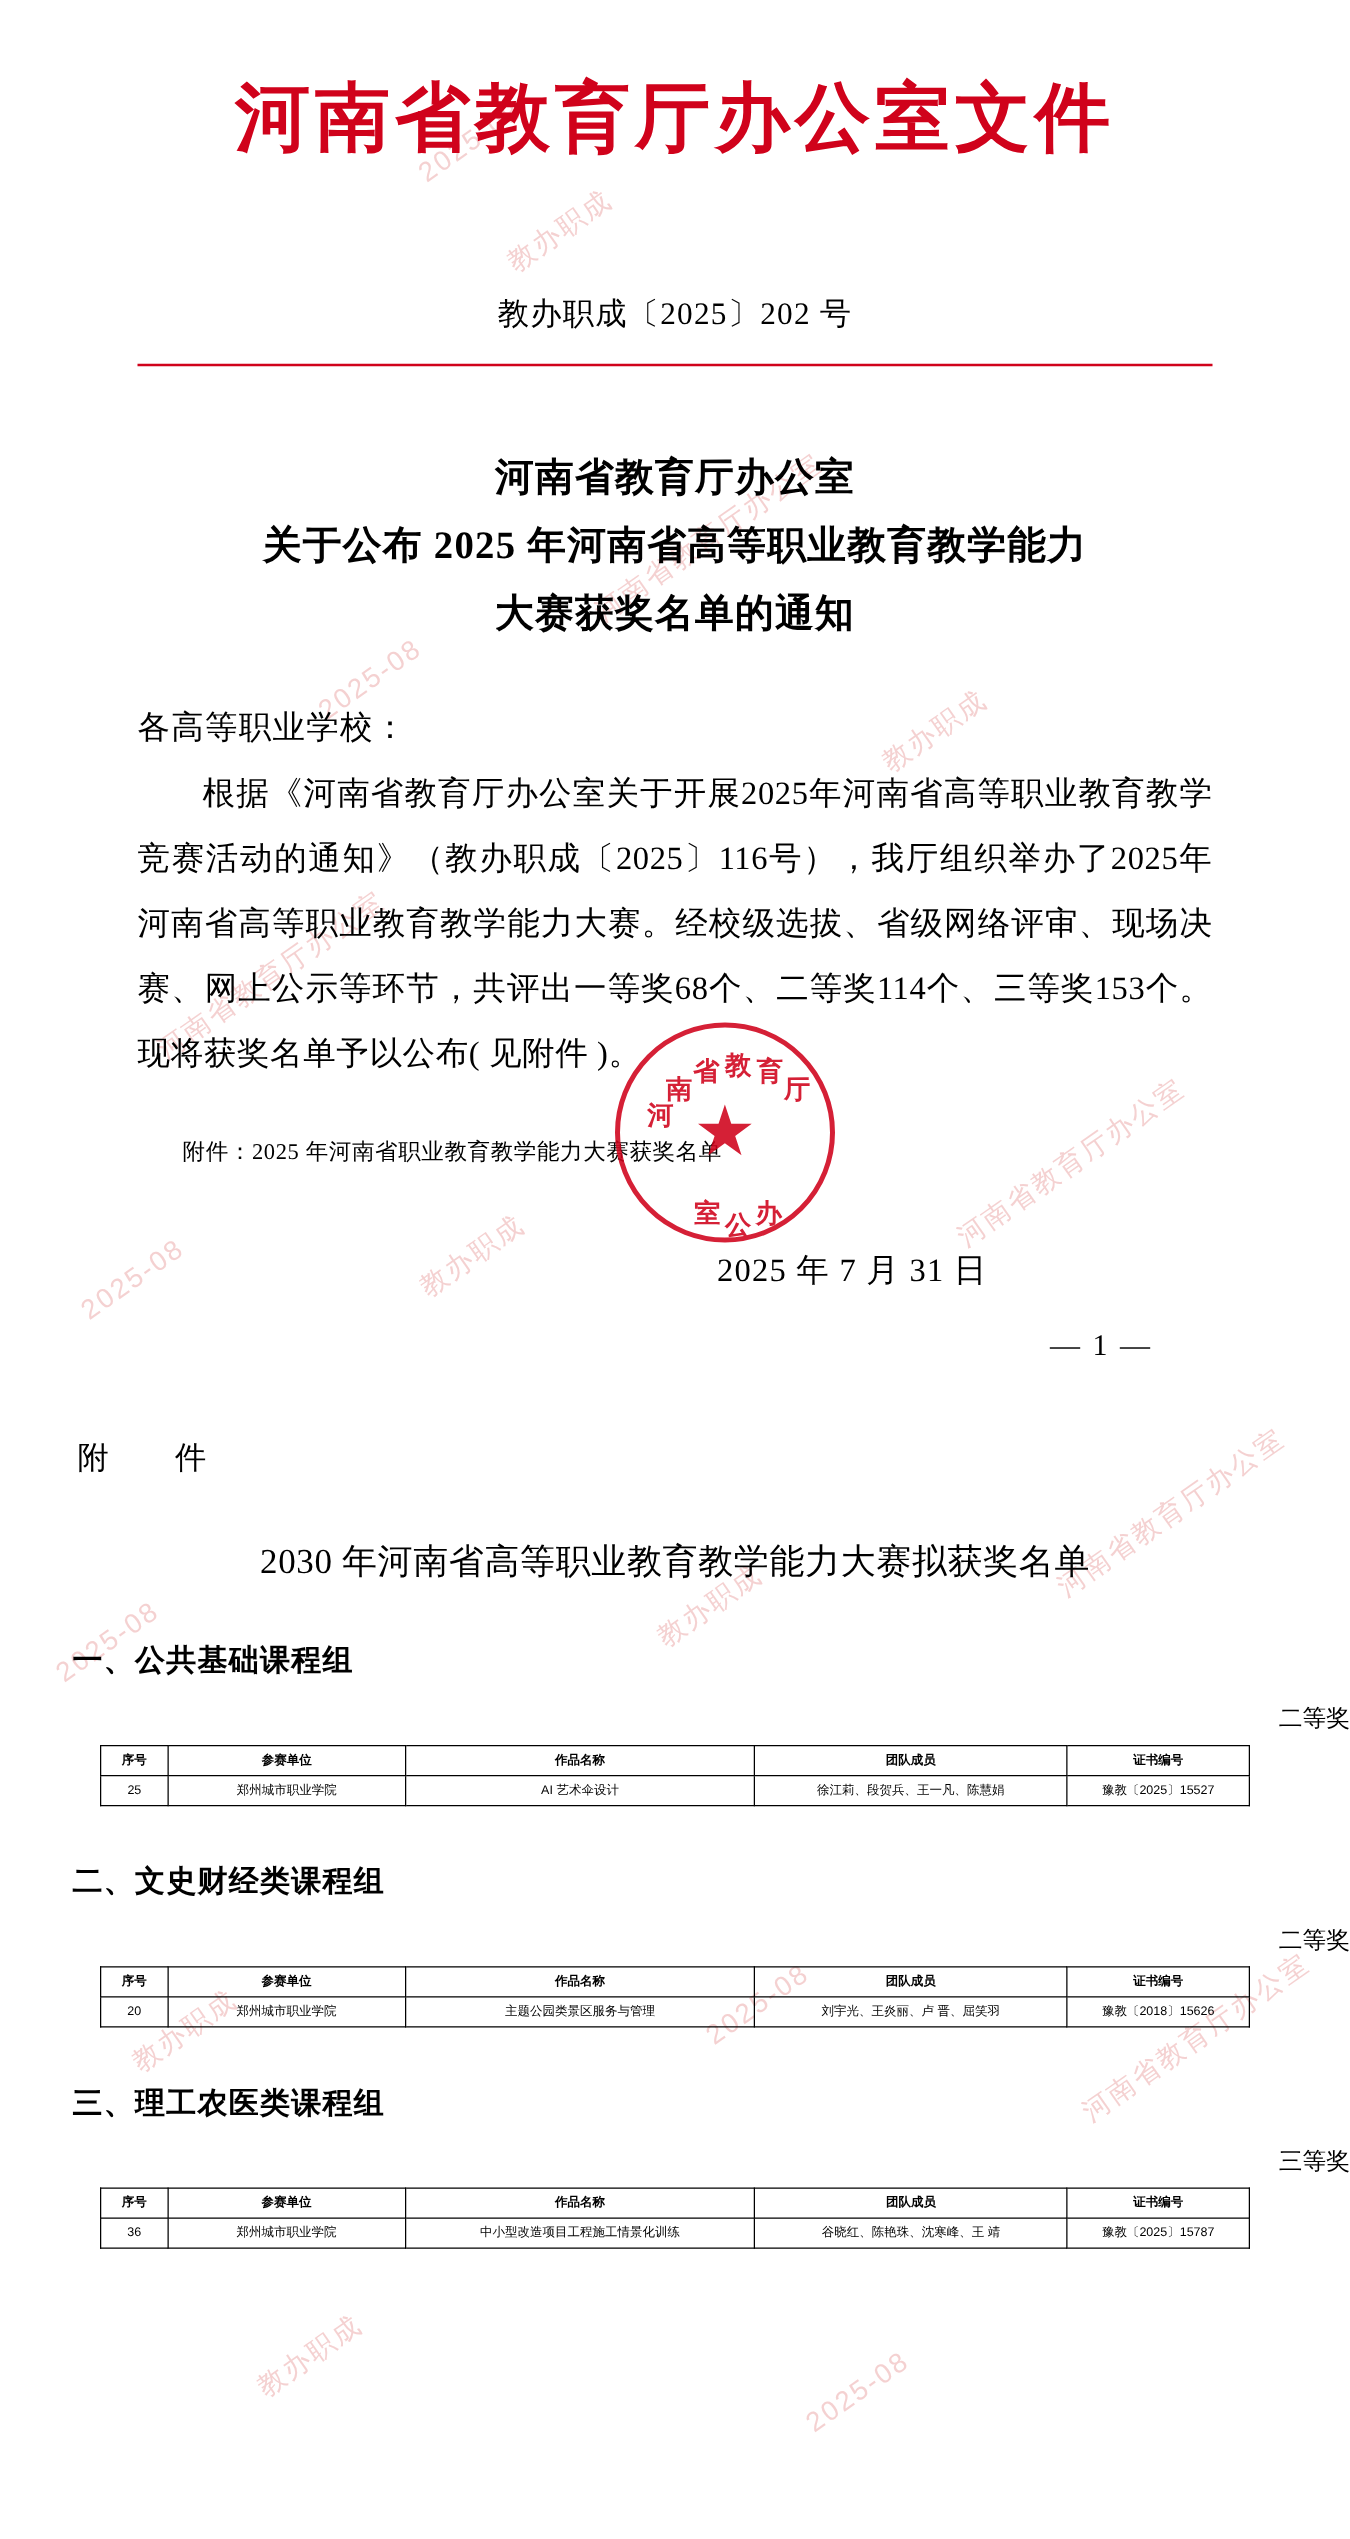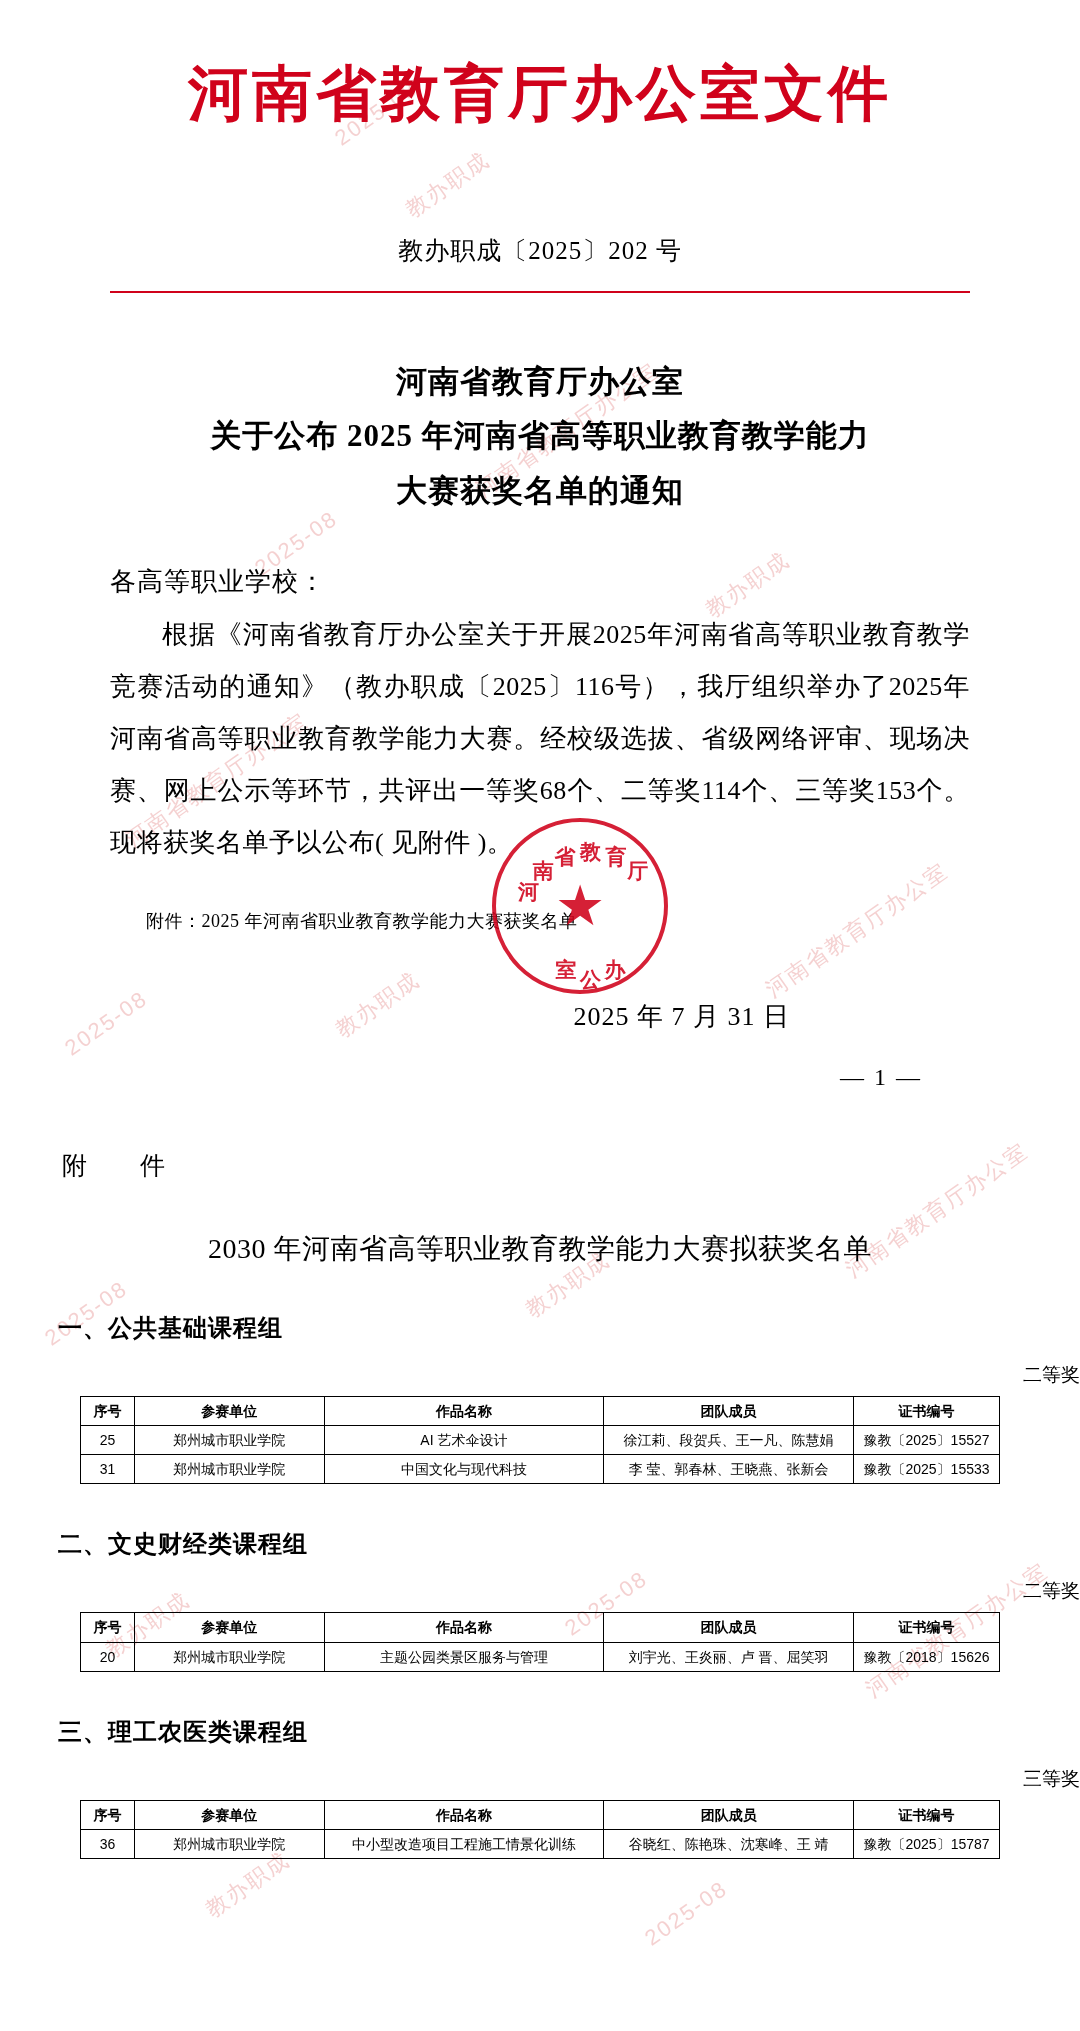--- a/index.html
+++ b/index.html
@@ -191,21 +191,21 @@
   table.award {
     border-collapse: collapse;
     width: 920px;
     margin: 8px auto 0 auto;
     position: relative;
     z-index: 3;
     font-family: "Liberation Sans", sans-serif;
   }
   table.award th, table.award td {
     border: 1px solid #000;
-    font-size: 14px;
+    font-size: 10px;
     text-align: center;
     padding: 5px 2px;
     line-height: 1.3;
     white-space: nowrap;
   }
   table.award th { font-weight: bold; }
   col.c-no    { width: 54px; }
   col.c-unit  { width: 190px; }
   col.c-work  { width: 280px; }
   col.c-team  { width: 250px; }
@@ -294,27 +294,20 @@
       </tr>
     </thead>
     <tbody>
       <tr>
         <td>25</td>
         <td>郑州城市职业学院</td>
         <td>AI  艺术伞设计</td>
         <td>徐江莉、段贺兵、王一凡、陈慧娟</td>
         <td>豫教〔2025〕15527</td>
       </tr>
-      <tr>
-        <td>31</td>
-        <td>郑州城市职业学院</td>
-        <td>中国文化与现代科技</td>
-        <td>李  莹、郭春林、王晓燕、张新会</td>
-        <td>豫教〔2025〕15533</td>
-      </tr>
     </tbody>
   </table>
 
   <div class="section-title">二、文史财经类课程组</div>
   <div class="award-label">二等奖</div>
   <table class="award">
     <colgroup>
         <col class="c-no">
         <col class="c-unit">
         <col class="c-work">

